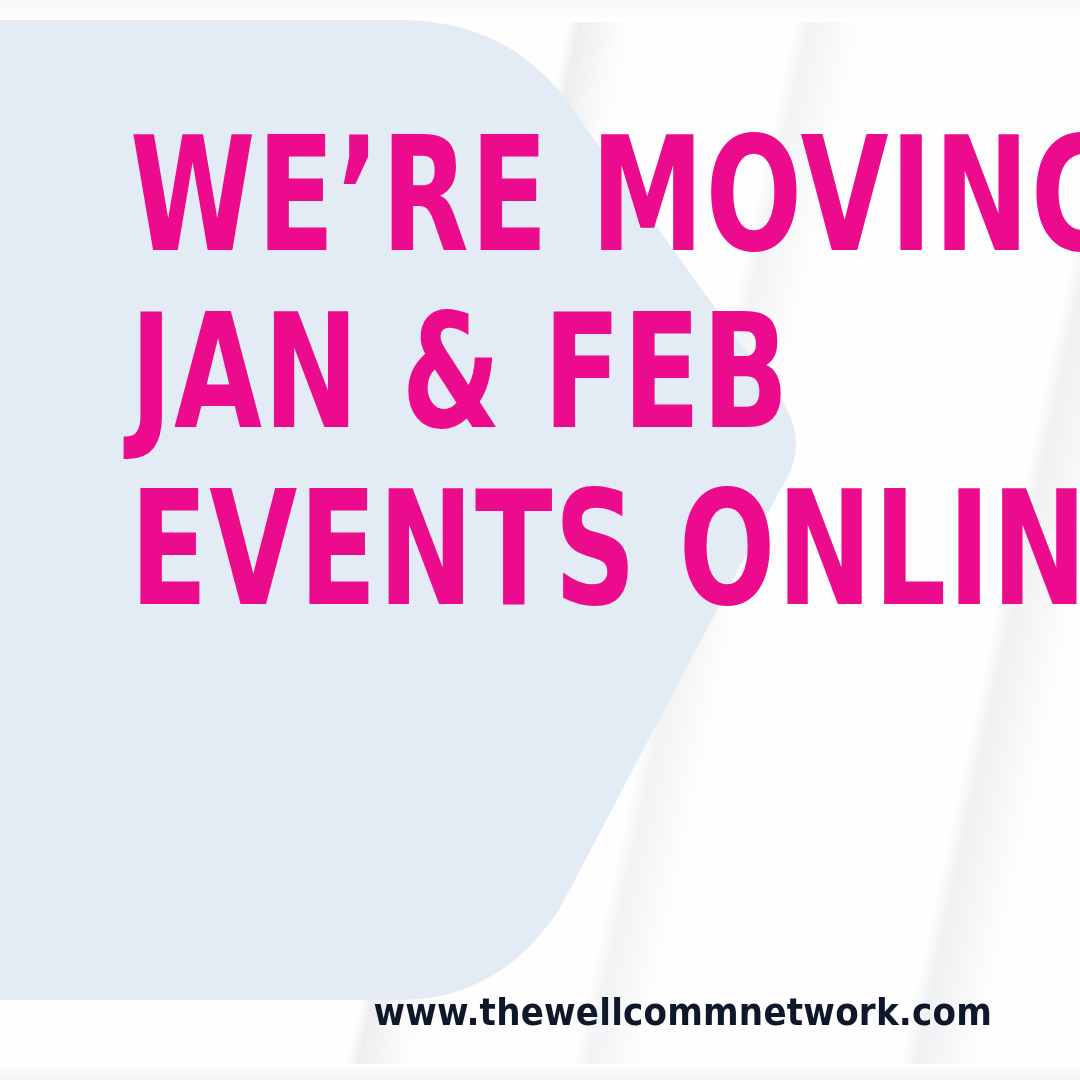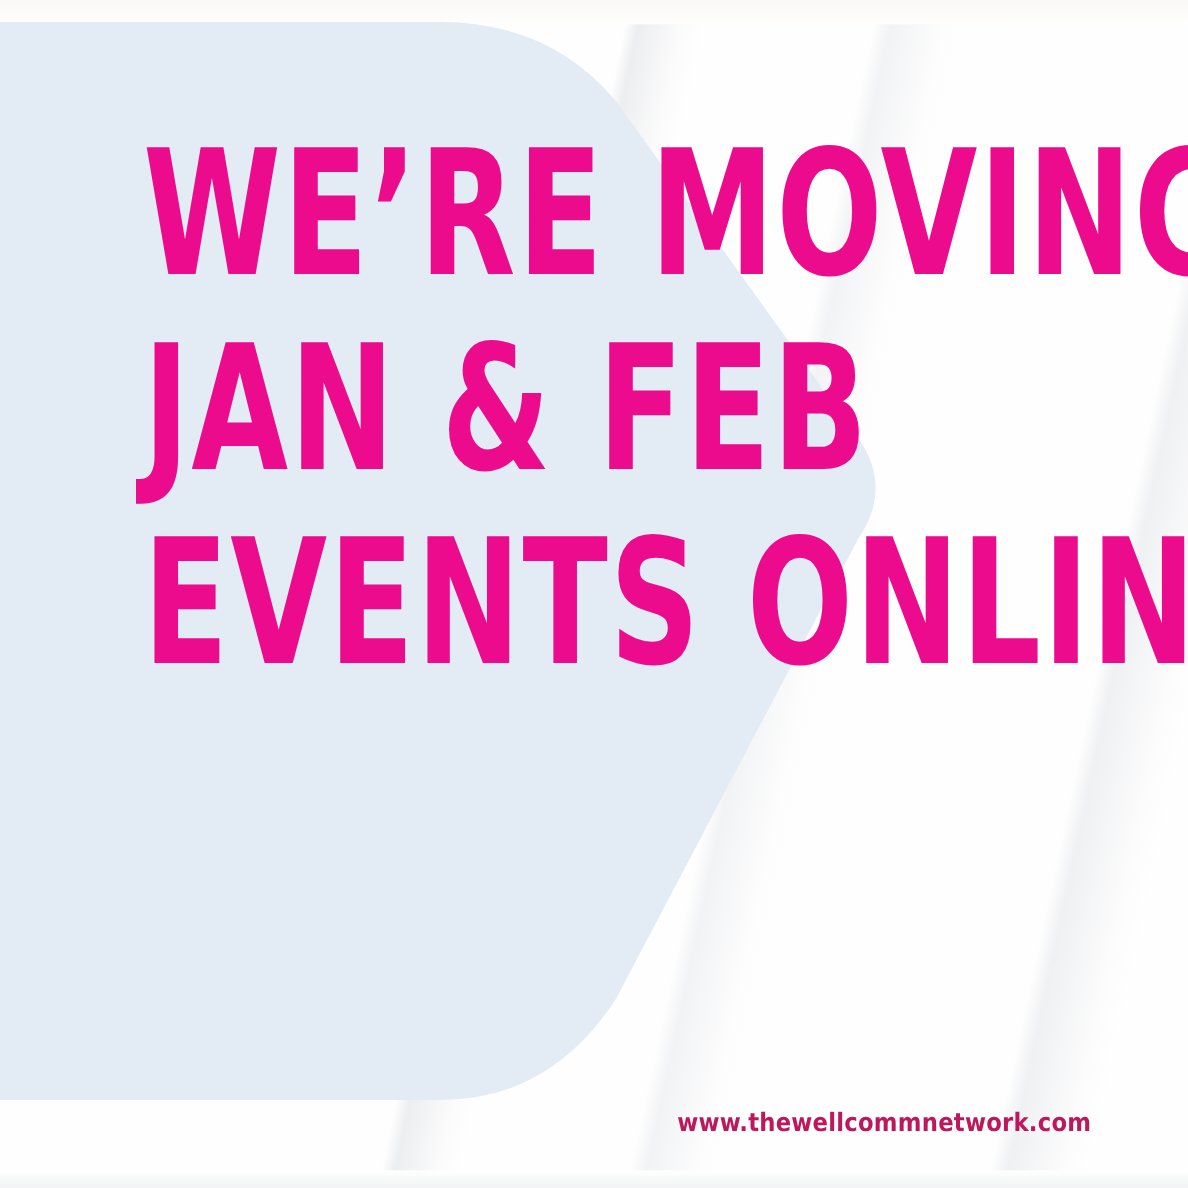--- a/index.html
+++ b/index.html
@@ -145,23 +145,23 @@
     transform: scaleX(0.94);
     transform-origin: left top;
   }
 
   .url {
     position: absolute;
     right: 88px;
     bottom: 46px;
     font-family: "Liberation Sans Narrow", "DejaVu Sans Condensed", "Liberation Sans", sans-serif;
     font-weight: 700;
-    font-size: 23px;
+    font-size: 38px;
     letter-spacing: 0.2px;
-    color: #be185d;
+    color: #0f172a;
     white-space: nowrap;
   }
 </style>
 </head>
 <body>
 
 <div id="poster">
 
   <div class="bg-base"></div>
   <div class="bg-stripes"></div>

